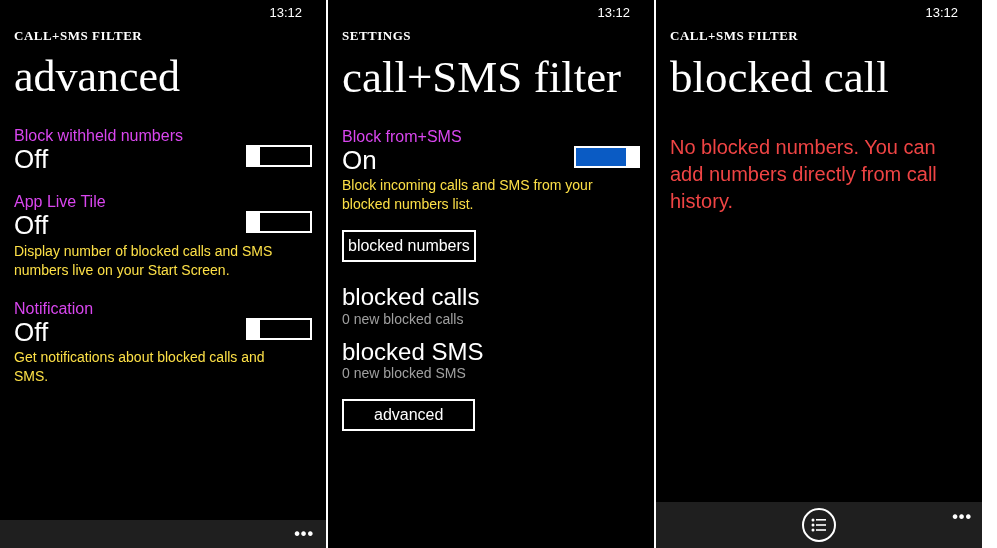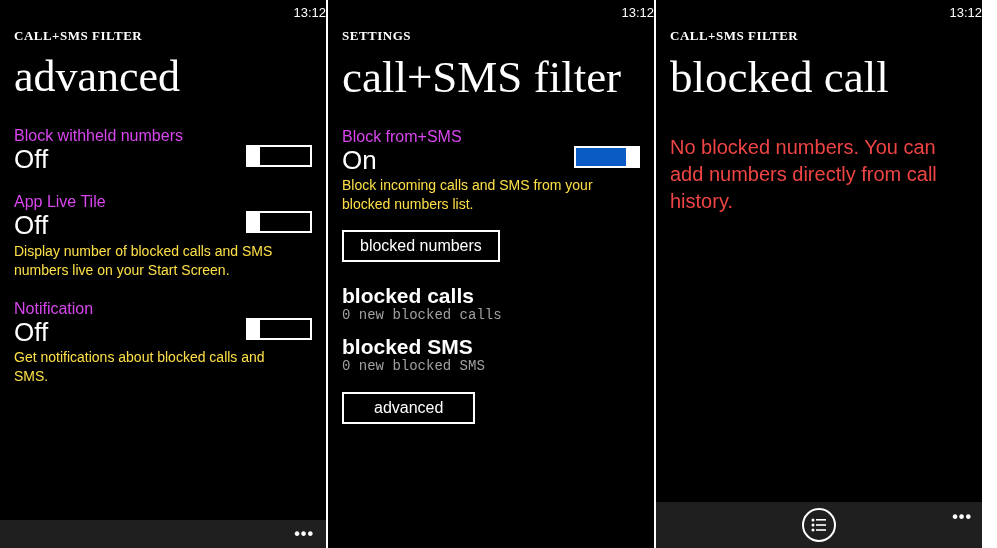--- a/index.html
+++ b/index.html
@@ -29,21 +29,21 @@
     width: 2px;
     background: #fff;
     height: 548px;
   }
 
   .statusbar {
     height: 24px;
     display: flex;
     justify-content: flex-end;
     align-items: center;
-    padding: 0 0;
+    padding: 0 24px;
     font-size: 13px;
     font-weight: 400;
   }
 
   .header {
     padding: 4px 14px 0 14px;
     font-family: Liberation Serif, serif;
   }
   .app-label {
     font-size: 13px;
@@ -113,39 +113,38 @@
   .toggle.on .thumb { right: -2px; }
   .toggle.on .fill {
     position: absolute;
     top: 0; left: 0; right: 0; bottom: 0;
     background: #0a5bc4;
   }
 
   .btn {
     border: 2px solid #fff;
     display: inline-block;
-    padding: 5px 16px;
+    padding: 5px 4px;
     font-size: 16px;
     font-weight: 400;
     margin: 10px 0;
   }
 
   .stat-item {
     margin-top: 12px;
   }
   .stat-title {
-    font-size: 21px;
-    font-weight: 700;
+    font-size: 24px;
+    font-weight: 400;
     line-height: 1.1;
   }
   .stat-sub {
     font-size: 14px;
     color: #a0a0a0;
     font-weight: 300;
-    font-family: Liberation Mono, monospace;
   }
 
   .placeholder-text {
     font-size: 20px;
     color: #ef4444;
     font-weight: 300;
     line-height: 1.35;
     margin-top: 6px;
   }
 

